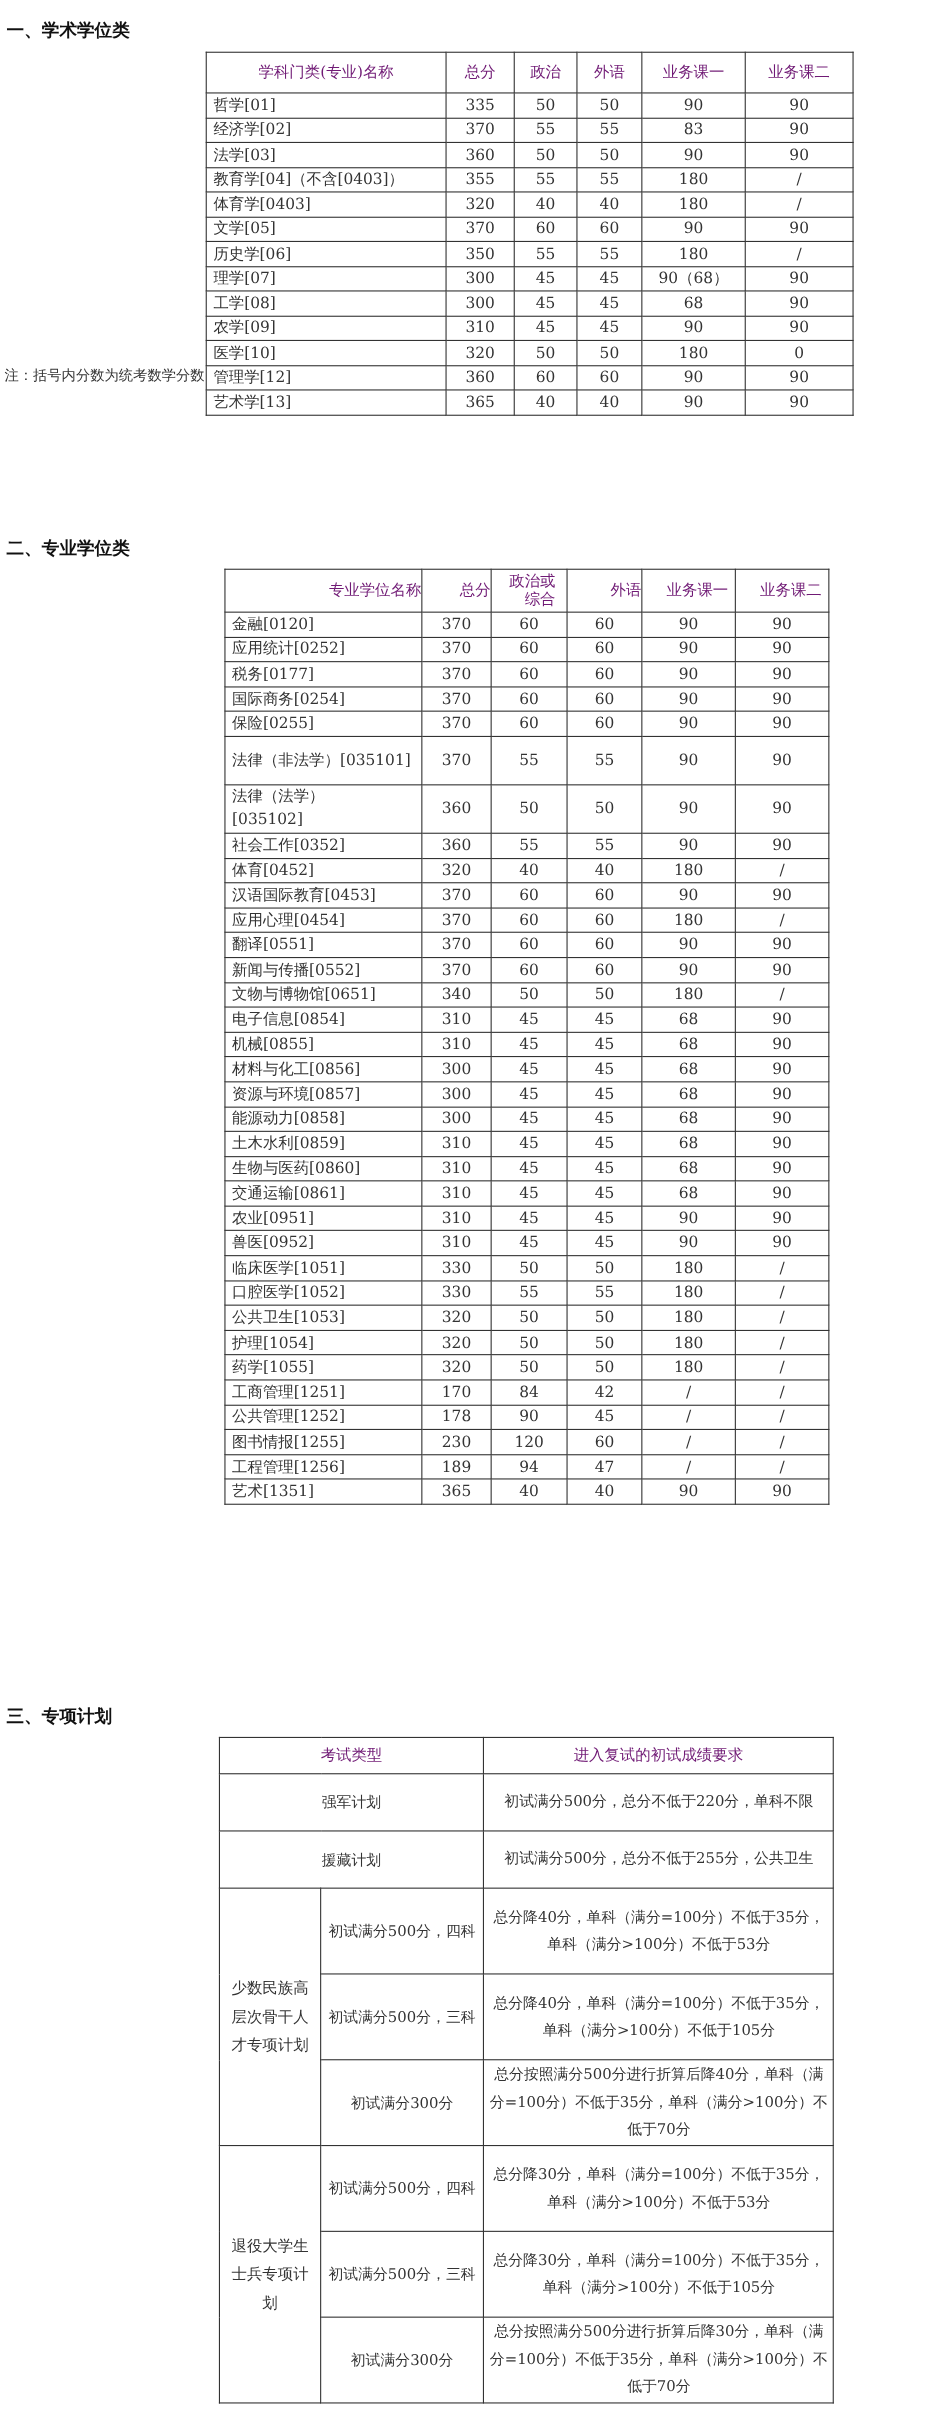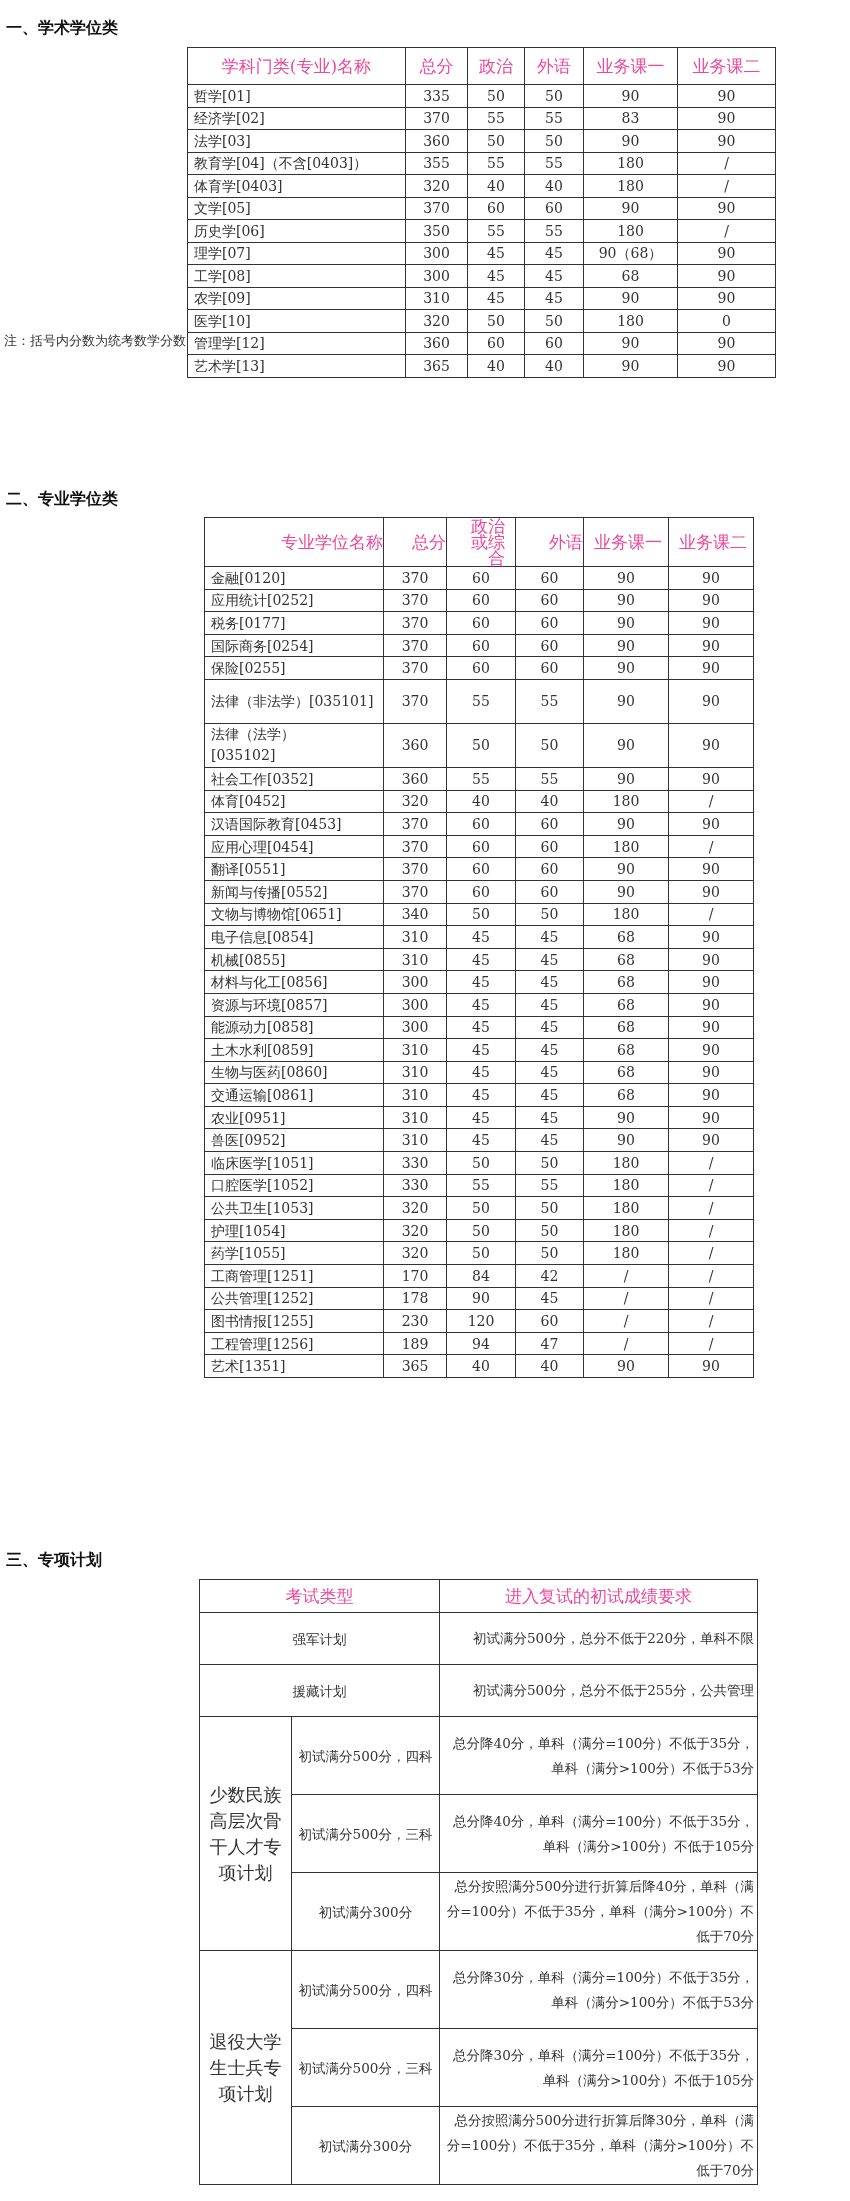--- a/index.html
+++ b/index.html
@@ -22,25 +22,25 @@
     position: absolute; border-collapse: collapse;
     table-layout: fixed;
   }
   table td, table th {
     border: 1.5px solid #333;
     font-size: 14px; font-weight: normal;
     color: #333; padding: 0;
     text-align: center; vertical-align: middle;
     line-height: 20px;
   }
-  table th { font-size: 17px; color: #ec4899; }
+  table th { font-size: 14px; color: #701a75; }
   td.name { text-align: left; padding-left: 6px; }
-  td.req { text-align: right; padding-left: 4px; padding-right: 3px; font-size: 13.5px; line-height: 25px; }
+  td.req { text-align: center; padding-left: 4px; padding-right: 3px; font-size: 13.5px; line-height: 25px; }
   td.sub { font-size: 13.5px; }
-  td.grp { font-size: 18px; line-height: 26px; padding: 0 6px; }
+  td.grp { font-size: 14px; line-height: 26px; padding: 0 6px; }
   th.two-line { line-height: 16px; }
 
   #t1 { left: 187px; top: 47px; width: 588px; }
   #t1 th { height: 36px; }
   #t1 td { height: 21.5px; }
 
   #t2 { left: 204px; top: 517px; width: 549px; }
   #t2 th { height: 38px; text-align: right; }
   #t2 td { height: 21.6px; }
   #t2 td.tall { height: 43px; line-height: 21px; }
@@ -491,21 +491,21 @@
       <th>进入复试的初试成绩要求</th>
     </tr>
   </thead>
   <tbody id="t3-body">
       <tr>
         <td colspan="2" class="sub row2">强军计划</td>
         <td class="req row2">初试满分500分，总分不低于220分，单科不限</td>
       </tr>
       <tr>
         <td colspan="2" class="sub row2">援藏计划</td>
-        <td class="req row2">初试满分500分，总分不低于255分，公共管理</td>
+        <td class="req row2">初试满分500分，总分不低于255分，公共卫生</td>
       </tr>
       <tr>
         <td rowspan="3" class="grp">少数民族高层次骨干人才专项计划</td>
         <td class="sub row3">初试满分500分，四科</td>
         <td class="req row3">总分降40分，单科（满分=100分）不低于35分，单科（满分&gt;100分）不低于53分</td>
       </tr>
       <tr>
         <td class="sub row3">初试满分500分，三科</td>
         <td class="req row3">总分降40分，单科（满分=100分）不低于35分，单科（满分&gt;100分）不低于105分</td>
       </tr>

